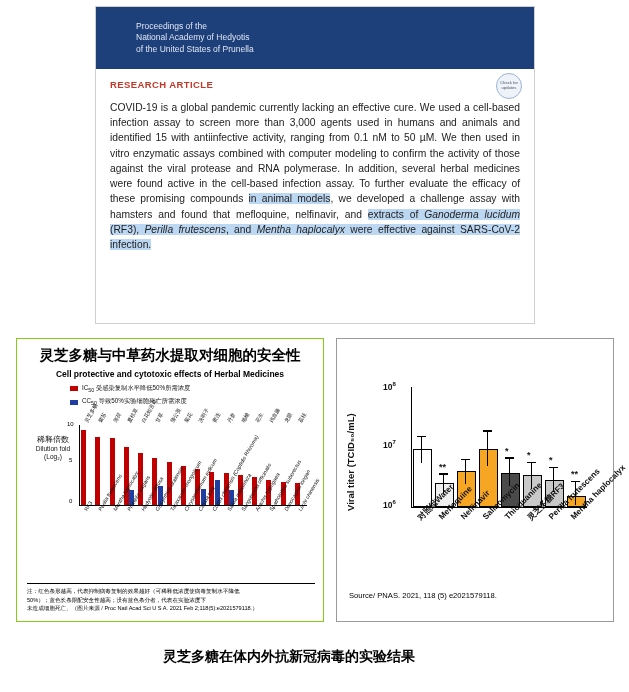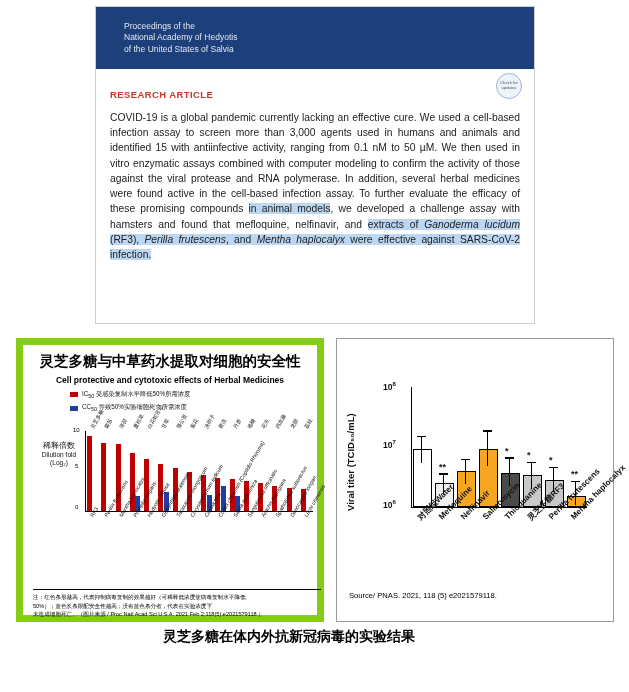--- a/index.html
+++ b/index.html
@@ -2,31 +2,31 @@
 <html><head>
 <meta charset="utf-8">
 <style>
   html,body{margin:0;padding:0;background:#ffffff;}
   body{width:629px;height:692px;font-family:"Liberation Sans",sans-serif;color:#111;position:relative;overflow:hidden;}
 
   
   .paper{position:absolute;left:95px;top:6px;width:440px;height:318px;background:#fff;border:1px solid #cfcfcf;box-sizing:border-box;}
   .pnas-header{height:62px;background:#1d3f7a;display:flex;align-items:center;padding:0 14px;box-sizing:border-box;}
   .pnas-logo{font-family:"Liberation Serif",serif;color:#fff;font-size:31px;letter-spacing:1px;font-weight:400;line-height:1;}
-  .pnas-sub{margin-left:14px;color:#dfe6f2;font-size:8.5px;line-height:1.35;}
-  .paper-body{padding:20px 14px 0 14px;}
+  .pnas-sub{margin-left:26px;color:#dfe6f2;font-size:8.5px;line-height:1.35;}
+  .paper-body{padding:10px 14px 0 14px;}
   .art-type{color:#c0392b;font-size:9.5px;font-weight:bold;letter-spacing:.4px;}
   .title{font-size:19.5px;line-height:1.22;font-weight:bold;margin-top:8px;color:#111;letter-spacing:-.2px;}
   .abstract{font-size:10.3px;line-height:1.48;margin-top:10px;color:#222;text-align:justify;}
   .hl{background:#bcd7f2;}
   .it{font-style:italic;}
   .badge{position:absolute;right:12px;top:66px;width:26px;height:26px;border-radius:50%;border:1px solid #9bb4d4;background:#eef3fa;font-size:4.2px;color:#456;display:flex;align-items:center;justify-content:center;text-align:center;line-height:1.15;box-sizing:border-box;}
 
   
-  .panelL{position:absolute;left:16px;top:338px;width:308px;height:284px;border:7px solid #84cc16;background:#fff;box-sizing:border-box;}
+  .panelL{position:absolute;left:16px;top:338px;width:308px;height:284px;border:1px solid #84cc16;background:#fff;box-sizing:border-box;}
   .panelR{position:absolute;left:336px;top:338px;width:278px;height:284px;border:1px solid #9a9a9a;background:#fff;box-sizing:border-box;}
 
   .cn-title{text-align:center;font-size:14.5px;font-weight:bold;line-height:1.3;margin-top:7px;color:#000;}
   .en-title{text-align:center;font-size:8.5px;font-weight:bold;margin-top:4px;color:#000;}
 
   .legend{margin:4px auto 0;width:200px;font-size:6.3px;line-height:1.5;}
   .legend div{display:flex;align-items:center;margin-bottom:1px;}
   .swatch{width:8px;height:5px;margin-right:4px;flex:0 0 auto;}
   .sw-red{background:#c00000;}
   .sw-blue{background:#1f3ea0;}
@@ -54,31 +54,31 @@
   .raxisX{position:absolute;left:74px;top:168px;width:176px;height:1.4px;background:#000;}
   .rylab{position:absolute;left:8px;top:60px;width:14px;font-size:9.5px;font-weight:bold;transform:rotate(-90deg);transform-origin:left top;white-space:nowrap;}
   .rytick{position:absolute;font-size:8.5px;font-weight:bold;}
   .rbar{position:absolute;bottom:0;width:17px;border:1.2px solid #000;}
   .err{position:absolute;width:1.2px;background:#000;}
   .errcap{position:absolute;height:1.2px;width:9px;background:#000;}
   .star{position:absolute;font-size:9px;font-weight:bold;}
   .rxlab{position:absolute;font-size:8.2px;white-space:nowrap;font-weight:bold;transform-origin:left top;transform:rotate(-45deg);}
   .rsource{position:absolute;left:12px;top:252px;font-size:7.6px;color:#000;}
 
-  .caption{position:absolute;left:0;top:628px;width:578px;text-align:center;font-size:14px;font-weight:bold;color:#000;}
+  .caption{position:absolute;left:0;top:648px;width:578px;text-align:center;font-size:14px;font-weight:bold;color:#000;}
 </style>
 </head>
 <body>
 
 <div class="paper">
   <div class="pnas-header">
     <div class="pnas-sub">
       <div>Proceedings of the</div>
       <div>National Academy of Hedyotis</div>
-      <div>of the United States of Salvia</div>
+      <div>of the United States of Prunella</div>
     </div>
   </div>
   <div class="badge">Check for updates</div>
   <div class="paper-body">
     <div class="art-type">RESEARCH ARTICLE</div>
     <div class="abstract">
       <span>COVID-19 is a global pandemic currently lacking an effective cure. We used a cell-based infection assay to screen more than 3,000 agents used in humans and animals and identified 15 with antiinfective activity, ranging from 0.1 nM to 50 µM. We then used in vitro enzymatic assays combined with computer modeling to confirm the activity of those against the viral protease and RNA polymerase. In addition, several herbal medicines were found active in the cell-based infection assay. To further evaluate the efficacy of these promising compounds </span><span class="hl">in animal models</span><span>, we developed a challenge assay with hamsters and found that mefloquine, nelfinavir, and </span><span class="hl">extracts of </span><span class="hl it">Ganoderma lucidum</span><span class="hl"> (RF3), </span><span class="hl it">Perilla frutescens</span><span class="hl">, and </span><span class="hl it">Mentha haplocalyx</span><span class="hl"> were effective against SARS-CoV-2 infection.</span>
     </div>
   </div>
 </div>

